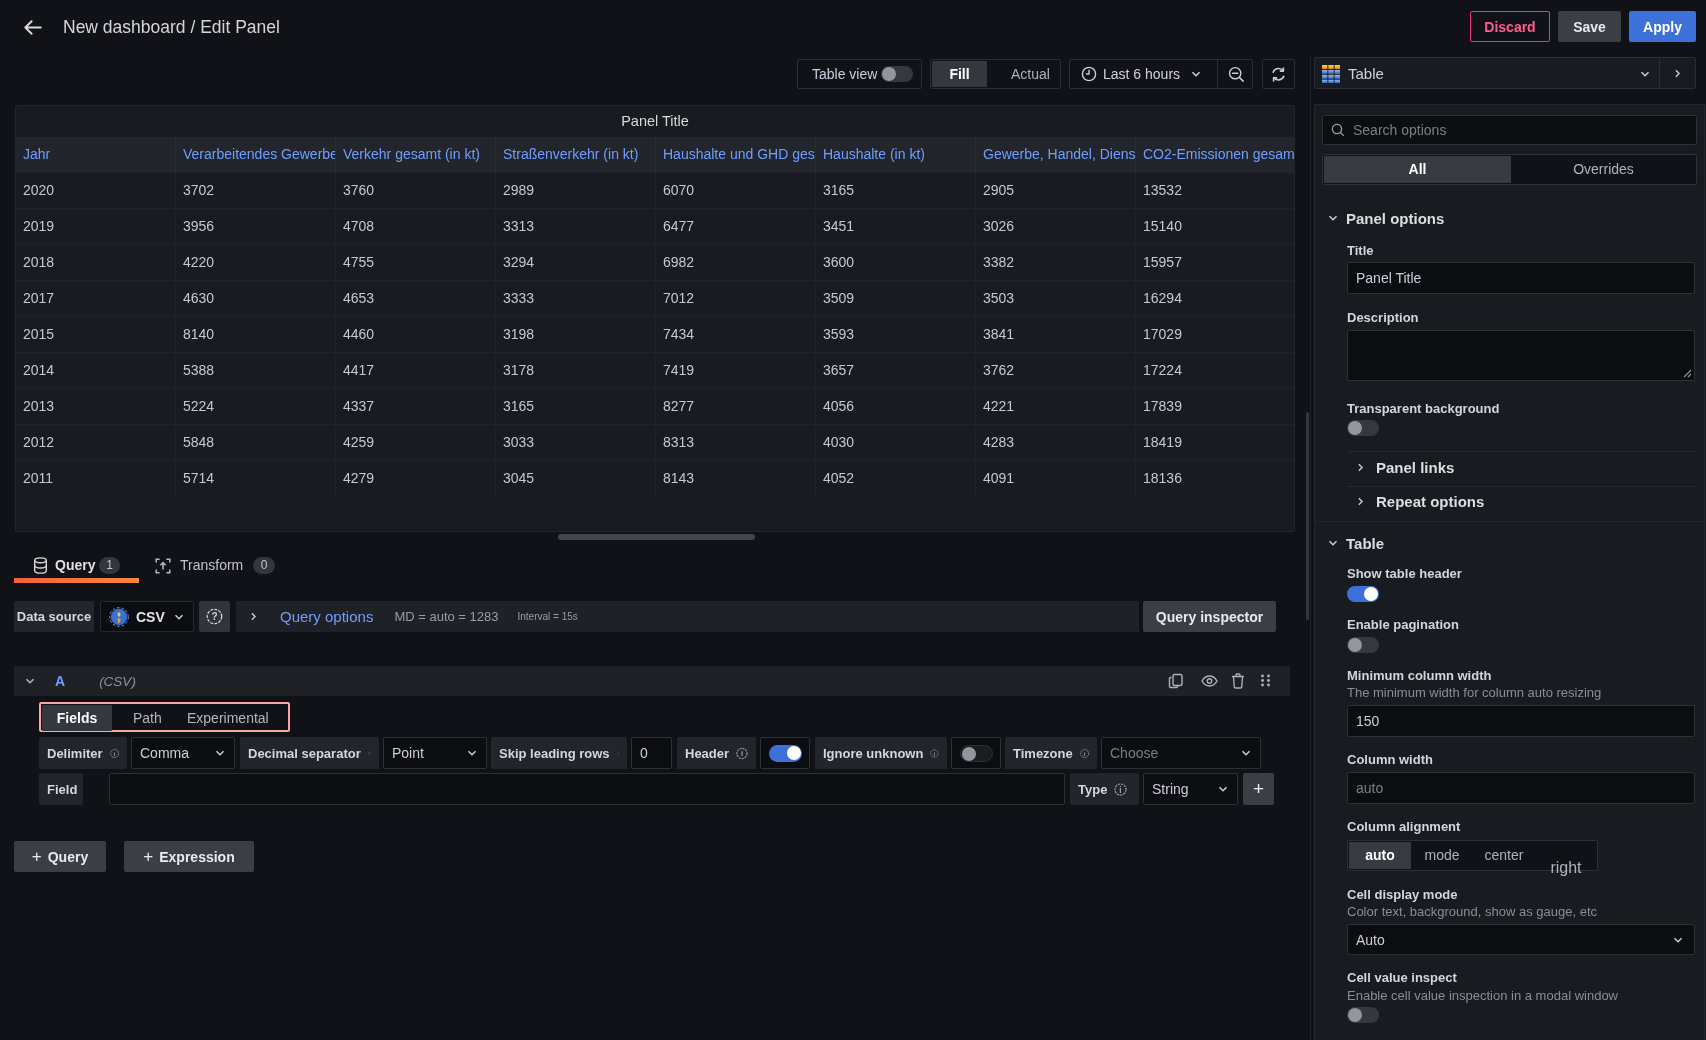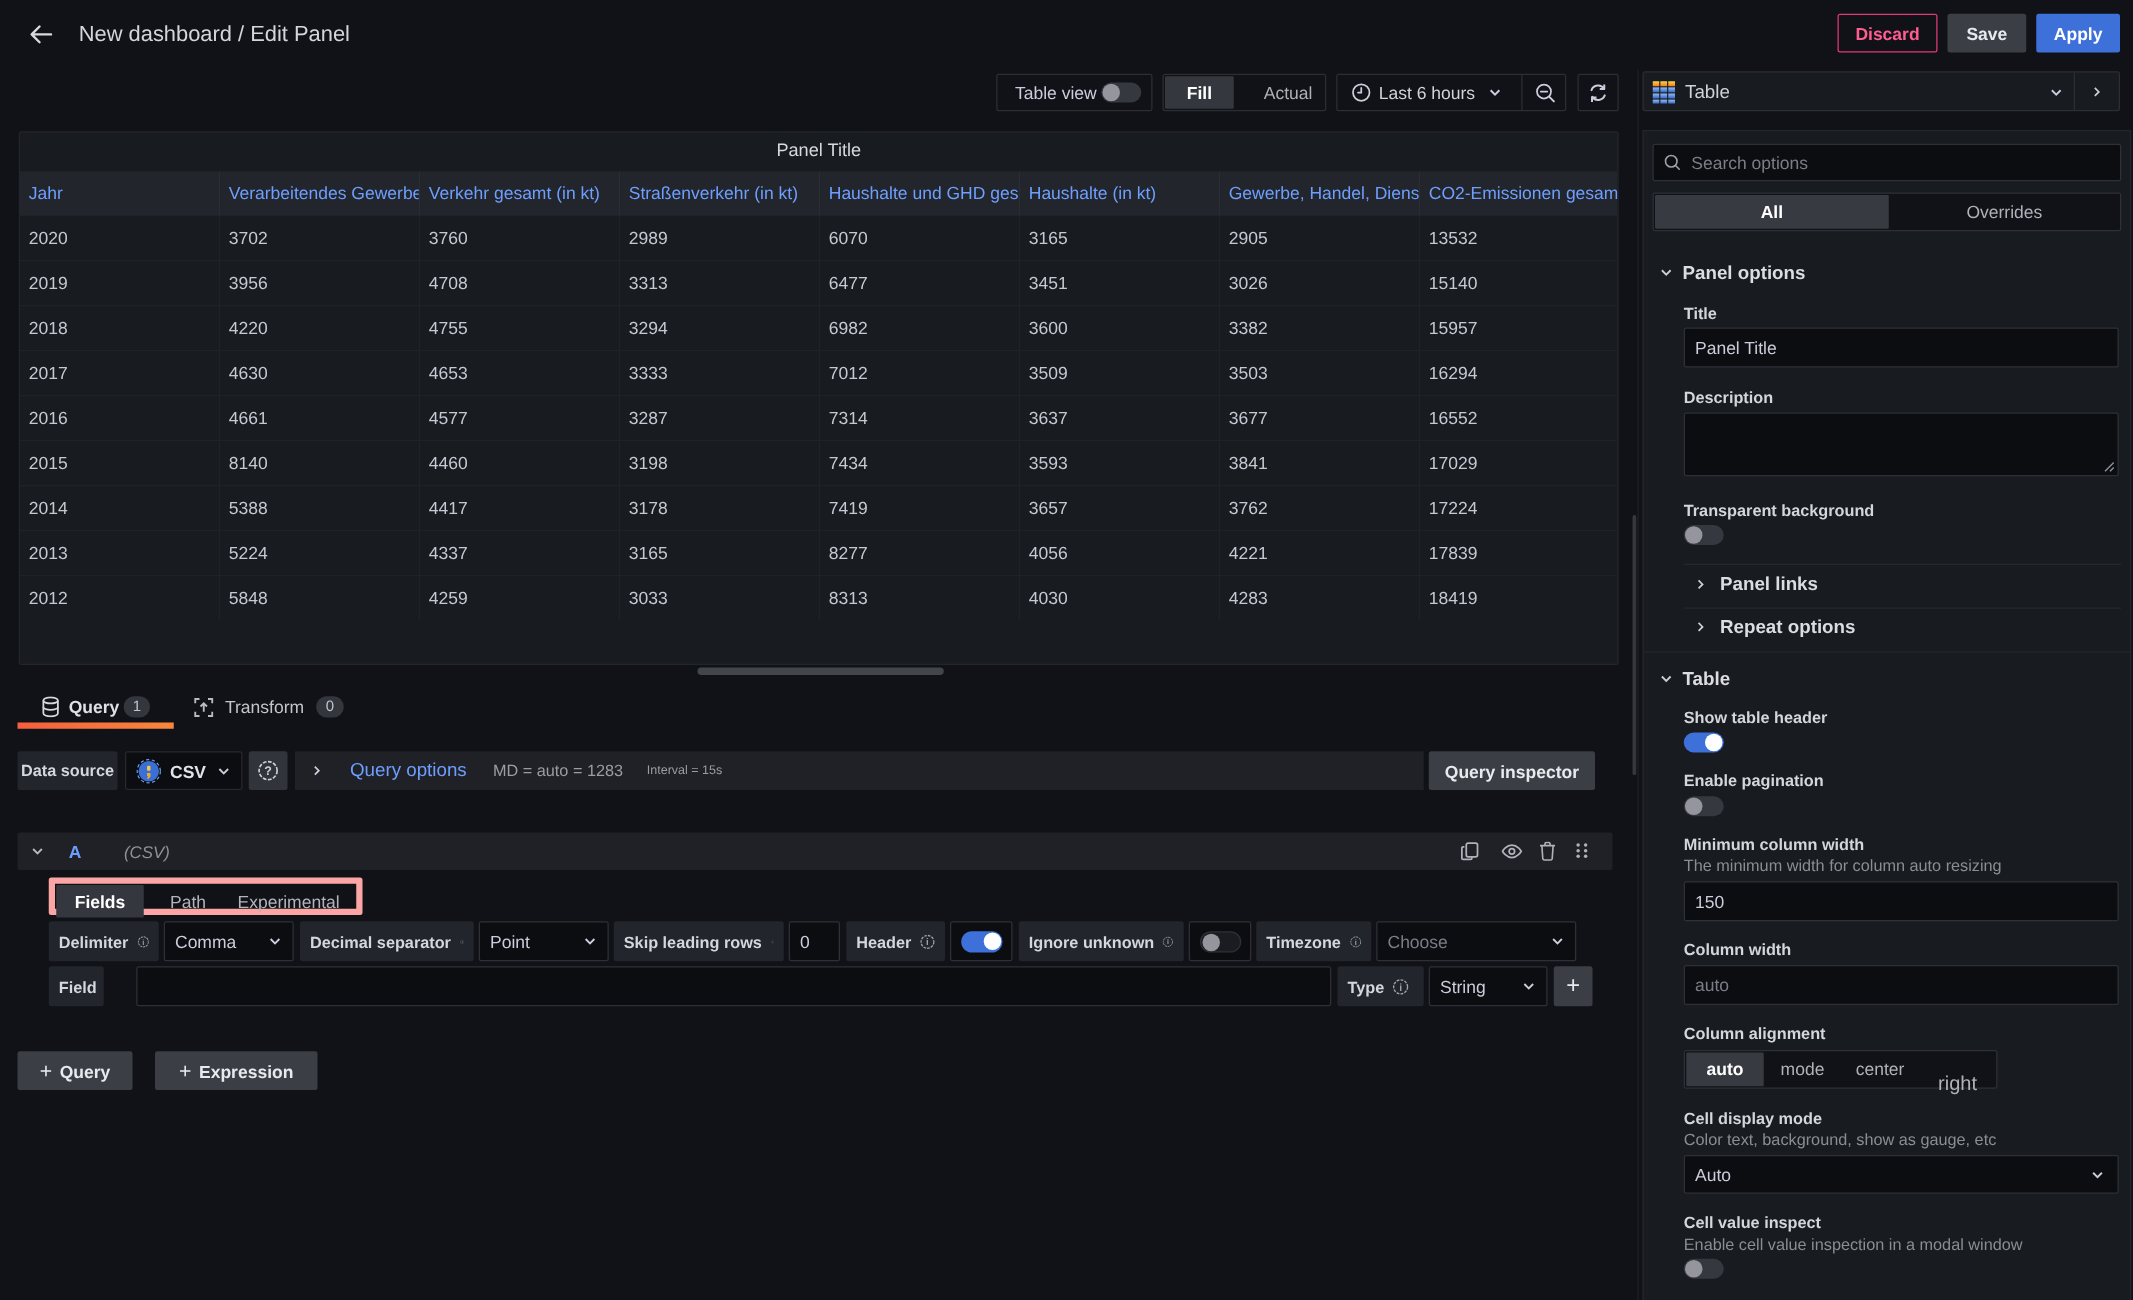--- a/index.html
+++ b/index.html
@@ -131,30 +131,20 @@
       <div>2017</div>
       <div>4630</div>
       <div>4653</div>
       <div>3333</div>
       <div>7012</div>
       <div>3509</div>
       <div>3503</div>
       <div>16294</div>
     </div>
   <div class="trow">
-      <div>2016</div>
-      <div>4661</div>
-      <div>4577</div>
-      <div>3287</div>
-      <div>7314</div>
-      <div>3637</div>
-      <div>3677</div>
-      <div>16552</div>
-    </div>
-  <div class="trow">
       <div>2015</div>
       <div>8140</div>
       <div>4460</div>
       <div>3198</div>
       <div>7434</div>
       <div>3593</div>
       <div>3841</div>
       <div>17029</div>
     </div>
   <div class="trow">
@@ -179,20 +169,30 @@
     </div>
   <div class="trow">
       <div>2012</div>
       <div>5848</div>
       <div>4259</div>
       <div>3033</div>
       <div>8313</div>
       <div>4030</div>
       <div>4283</div>
       <div>18419</div>
+    </div>
+  <div class="trow">
+      <div>2011</div>
+      <div>5714</div>
+      <div>4279</div>
+      <div>3045</div>
+      <div>8143</div>
+      <div>4052</div>
+      <div>4091</div>
+      <div>18136</div>
     </div>
 </div>
 <div class="abs" style="left:558px;top:534px;width:197px;height:6px;border-radius:3px;background:#43454c"></div>
 <div class="abs" style="left:1306px;top:412px;width:3px;height:208px;border-radius:2px;background:#35373d"></div>
 
 <div class="abs" style="left:33px;top:557px">
   <svg width="15" height="17" viewBox="0 0 16 18">
       <ellipse cx="8" cy="3.5" rx="6.2" ry="2.6" stroke="#d8d9dd" stroke-width="1.5" fill="none"></ellipse>
       <path d="M1.8 3.5v11c0 1.45 2.8 2.6 6.2 2.6s6.2-1.15 6.2-2.6v-11" stroke="#d8d9dd" stroke-width="1.5" fill="none"></path>
       <path d="M1.8 9c0 1.45 2.8 2.6 6.2 2.6S14.2 10.45 14.2 9" stroke="#d8d9dd" stroke-width="1.5" fill="none"></path>
@@ -265,21 +265,21 @@
       <g fill="#b0b1ba">
         <circle cx="3.5" cy="2" r="1.4"></circle>
         <circle cx="9.5" cy="2" r="1.4"></circle>
         <circle cx="3.5" cy="6.5" r="1.4"></circle>
         <circle cx="9.5" cy="6.5" r="1.4"></circle>
         <circle cx="3.5" cy="11" r="1.4"></circle>
         <circle cx="9.5" cy="11" r="1.4"></circle>
       </g>
     </svg>
 </div>
-<div class="abs" style="left:39px;top:702px;width:251px;height:30px;border:5px solid #fca5a5;border-radius:2px;background:#111217">
+<div class="abs" style="left:39px;top:702px;width:251px;height:30px;border:2px solid #fca5a5;border-radius:2px;background:#111217">
   <div style="position:absolute;left:1px;top:1px;width:70px;height:26px;background:#34373e;border-radius:1px;text-align:center;line-height:26px;font-size:14px;font-weight:600;color:#fff">Fields</div>
   <span style="position:absolute;left:92px;top:6px;font-size:14px;color:#b3b4bd">Path</span>
   <span style="position:absolute;left:146px;top:6px;font-size:14px;color:#b3b4bd">Experimental</span>
 </div>
 
 <div class="ql" style="left:39px;top:737px;width:88px">Delimiter <svg width="13" height="13" viewBox="0 0 14 14">
       <circle cx="7" cy="7" r="6" stroke="#9fa1a9" stroke-width="1.2" fill="none" stroke-dasharray="2.5 1"></circle>
       <text x="7" y="10.4" font-size="9" font-weight="bold" fill="#9fa1a9" text-anchor="middle" font-family="Liberation Sans">i</text>
     </svg></div>
 <div class="qi" style="left:131px;top:737px;width:104px">Comma<span class="caret">

